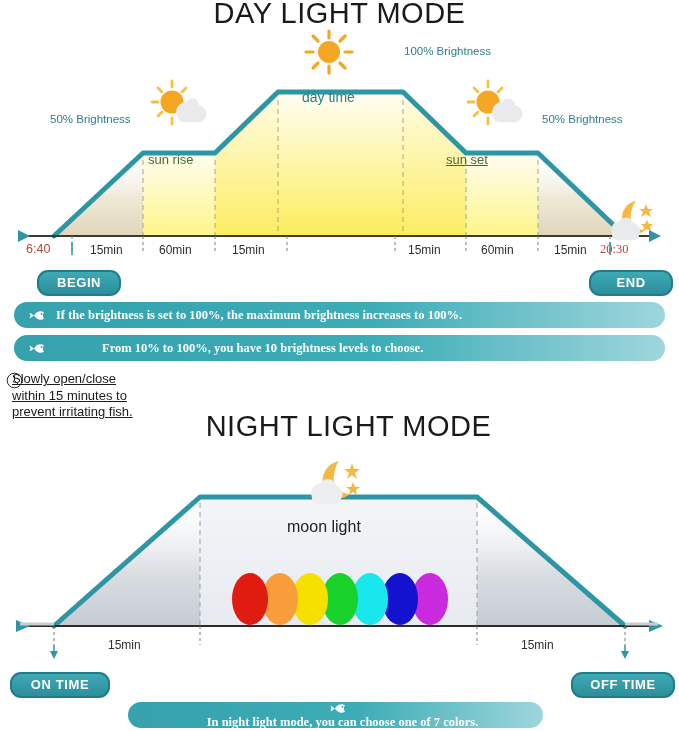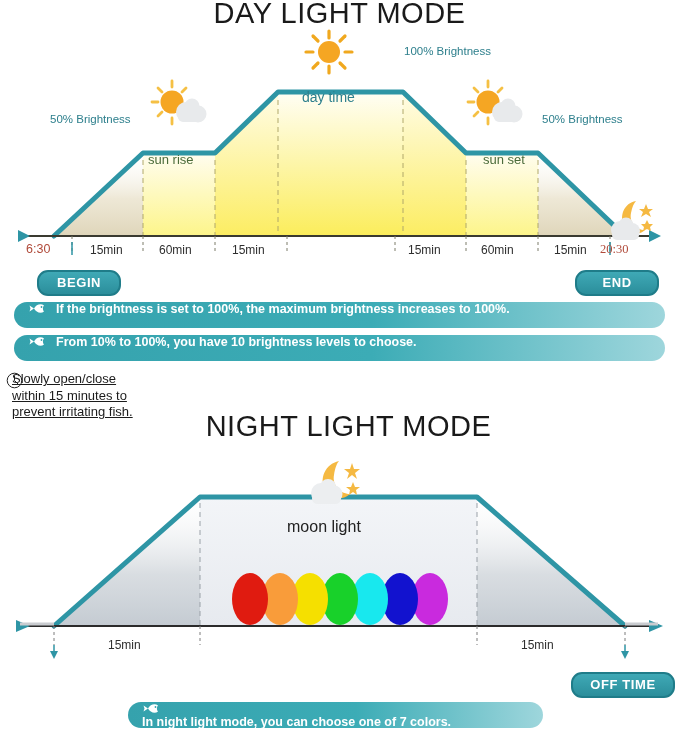--- a/index.html
+++ b/index.html
@@ -59,23 +59,24 @@
   
   .banner{
     position:absolute;
     height:26px;
     border-radius:13px;
     background:linear-gradient(90deg,#35a2ad 0%,#3cacb6 55%,#9ed6dc 100%);
     color:#ffffff;
     font-size:12.5px;
     font-weight:bold;
     display:flex;
-    align-items:flex-start;
+    align-items:center;
     box-sizing:border-box;
     padding-left:14px;
+    font-family:Liberation Serif, serif;
   }
   .banner .fish{flex:0 0 auto;margin-right:8px;display:block;}
   .banner .btxt{display:block;white-space:nowrap;}
 
   
   .note{
     position:absolute;
     font-size:13px;
     color:#1c1c1c;
     line-height:16.5px;
@@ -223,44 +224,44 @@
       <rect x="4" y="32" width="27" height="10" rx="5"></rect>
     </g>
   </svg>
 
   <div class="lbl" style="top:113px;left:50px;">50%  Brightness</div>
   <div class="lbl" style="top:45px;left:404px;">100%  Brightness</div>
   <div class="lbl" style="top:113px;left:542px;">50%  Brightness</div>
 
   <div class="lbl-green" style="top:152px;left:148px;">sun rise</div>
   <div class="lbl" style="top:89px;left:302px;font-size:14px;">day time</div>
-  <div class="lbl-green" style="top:152px;left:483px;">sun set</div>
-
-  <div class="lbl-time" style="top:242px;left:26px;">6:30</div>
+  <div class="lbl-green" style="top:152px;left:446px;text-decoration:underline;">sun set</div>
+
+  <div class="lbl-time" style="top:242px;left:26px;">6:40</div>
   <div class="lbl-axis" style="top:243px;left:90px;">15min</div>
   <div class="lbl-axis" style="top:243px;left:159px;">60min</div>
   <div class="lbl-axis" style="top:243px;left:232px;">15min</div>
   <div class="lbl-axis" style="top:243px;left:408px;">15min</div>
   <div class="lbl-axis" style="top:243px;left:481px;">60min</div>
   <div class="lbl-axis" style="top:243px;left:554px;">15min</div>
   <div class="lbl-time" style="top:242px;left:600px;font-family:Liberation Serif, serif;">20:30</div>
 
   <div class="pill" style="top:270px;left:37px;width:72px;">BEGIN</div>
-  <div class="pill" style="top:270px;left:575px;width:72px;">END</div>
+  <div class="pill" style="top:270px;left:589px;width:72px;">END</div>
 
   <div class="banner" style="top:302px;left:14px;width:651px;">
     <svg class="fish" width="20" height="13" viewBox="0 0 20 13">
       <path d="M6 6.5 C8 2.5 13 1 16 3.5 C14.5 5 14.5 8 16 9.5 C13 12 8 10.5 6 6.5 Z" fill="#ffffff"></path>
       <path d="M6 6.5 L1.5 3.5 L2.5 6.5 L1.5 9.5 Z" fill="#ffffff"></path>
       <circle cx="13.5" cy="5" r="0.9" fill="#35a2ad"></circle>
     </svg>
     <span class="btxt">If the brightness is set to 100%, the maximum brightness increases to 100%.</span>
   </div>
 
-  <div class="banner" style="top:335px;left:14px;width:651px;">
+  <div class="banner" style="top:335px;left:14px;width:651px;gap:46px;">
     <svg class="fish" width="20" height="13" viewBox="0 0 20 13">
       <path d="M6 6.5 C8 2.5 13 1 16 3.5 C14.5 5 14.5 8 16 9.5 C13 12 8 10.5 6 6.5 Z" fill="#ffffff"></path>
       <path d="M6 6.5 L1.5 3.5 L2.5 6.5 L1.5 9.5 Z" fill="#ffffff"></path>
       <circle cx="13.5" cy="5" r="0.9" fill="#35a2ad"></circle>
     </svg>
     <span class="btxt">From 10% to 100%, you have 10 brightness levels to choose.</span>
   </div>
 
   <svg class="note-icon" style="top:372px;left:6px;" width="17" height="17" viewBox="0 0 17 17">
     <circle cx="8.5" cy="8.5" r="7.3" fill="none" stroke="#222" stroke-width="1"></circle>
@@ -340,20 +341,21 @@
   <div id="swatch-row" style="position:absolute;top:573px;left:232px;width:218px;height:52px;">
       <div style="position: absolute; top: 0px; left: 0px; width: 36px; height: 52px; border-radius: 50%; background: rgb(224, 27, 16); z-index: 10;"></div>
       <div style="position: absolute; top: 0px; left: 30px; width: 36px; height: 52px; border-radius: 50%; background: rgb(249, 156, 58); z-index: 9;"></div>
       <div style="position: absolute; top: 0px; left: 60px; width: 36px; height: 52px; border-radius: 50%; background: rgb(245, 224, 0); z-index: 8;"></div>
       <div style="position: absolute; top: 0px; left: 90px; width: 36px; height: 52px; border-radius: 50%; background: rgb(24, 209, 42); z-index: 7;"></div>
       <div style="position: absolute; top: 0px; left: 120px; width: 36px; height: 52px; border-radius: 50%; background: rgb(24, 232, 238); z-index: 6;"></div>
       <div style="position: absolute; top: 0px; left: 150px; width: 36px; height: 52px; border-radius: 50%; background: rgb(18, 18, 207); z-index: 5;"></div>
       <div style="position: absolute; top: 0px; left: 180px; width: 36px; height: 52px; border-radius: 50%; background: rgb(201, 42, 222); z-index: 4;"></div>
     </div>
 
+  <div class="pill" style="top:672px;left:10px;width:88px;">ON TIME</div>
   <div class="pill" style="top:672px;left:571px;width:92px;">OFF TIME</div>
 
   <div class="banner" style="top:702px;left:128px;width:415px;flex-direction:column;">
     <svg class="fish" width="20" height="13" viewBox="0 0 20 13">
       <path d="M6 6.5 C8 2.5 13 1 16 3.5 C14.5 5 14.5 8 16 9.5 C13 12 8 10.5 6 6.5 Z" fill="#ffffff"></path>
       <path d="M6 6.5 L1.5 3.5 L2.5 6.5 L1.5 9.5 Z" fill="#ffffff"></path>
       <circle cx="13.5" cy="5" r="0.9" fill="#35a2ad"></circle>
     </svg>
     <span class="btxt">In night light mode, you can choose one of 7 colors.</span>
   </div>

